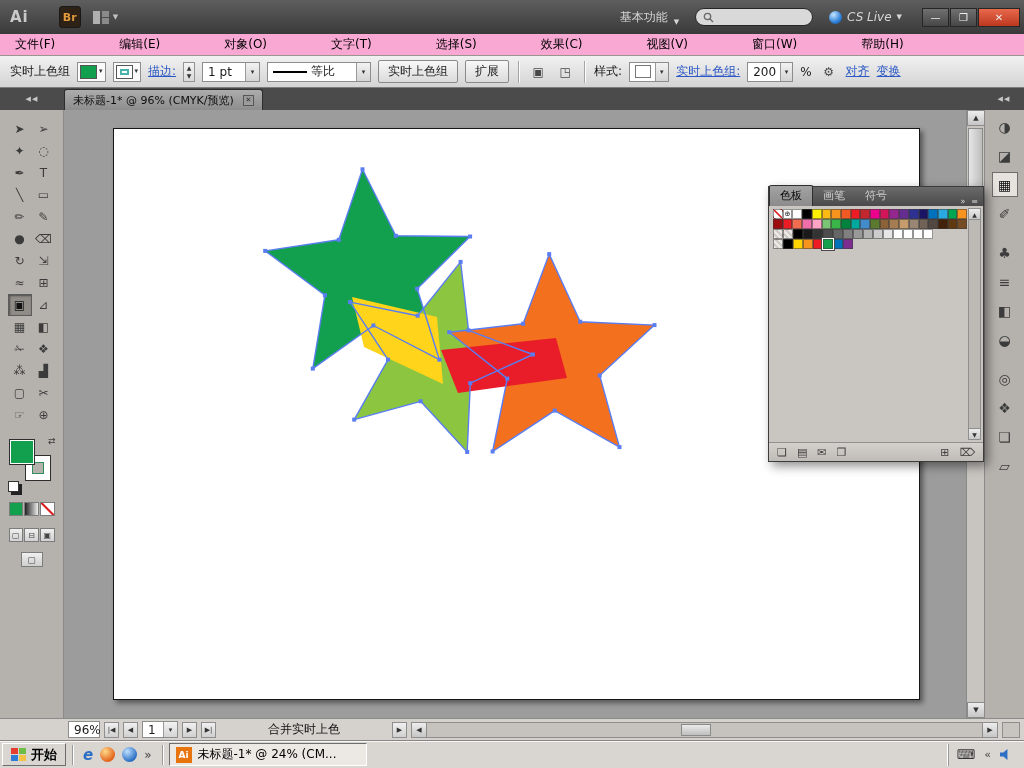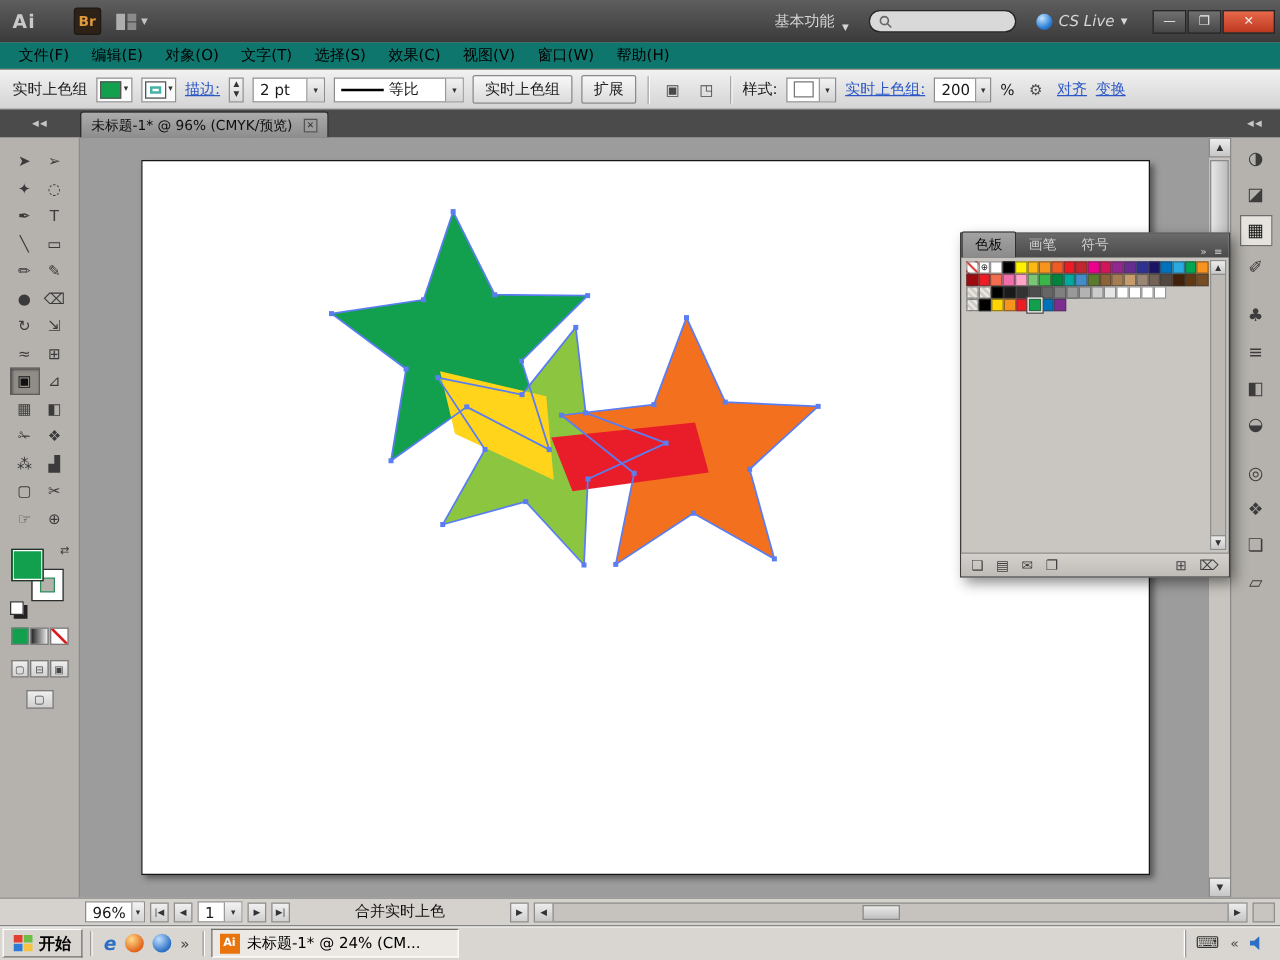--- a/index.html
+++ b/index.html
@@ -25,22 +25,22 @@
     display:flex; align-items:center; padding:0 7px; margin-right:16px; }
   .cslive { display:flex; align-items:center; gap:5px; color:#D6D6D6; margin-right:20px; cursor:default;font-style:italic; }
   .cs-sphere { width:13px; height:13px; border-radius:50%;
     background:radial-gradient(circle at 35% 28%, #C2E5FF, #2F80D8 60%, #124C92); }
   .winbtns { display:flex; margin-right:4px; gap:1px; }
   .winbtn { width:27px; height:19px; display:flex; align-items:center; justify-content:center; font-size:10px;
     color:#ECECEC; background:linear-gradient(#707070,#474747); border:1px solid #262626; cursor:default; }
   .winbtn.close { width:42px; background:linear-gradient(#E9694B,#BC3820); }
 
   
-  #menubar { position:absolute; left:0; top:34px; width:1024px; height:22px; background:#0f766e;
-    border-bottom:1px solid #9A968F; display:flex; align-items:center; padding-left:6px; }
+  #menubar { position:absolute; left:0; top:34px; width:1024px; height:22px; background:#f9a8d4;
+    border-bottom:1px solid #9A968F; display:flex; align-items:center; padding-left:6px;gap:46px; }
   .menu-item { padding:3px 9px; color:#000; cursor:default; }
 
   
   #controlbar { position:absolute; left:0; top:56px; width:1024px; height:32px;
     background:linear-gradient(#F1F1F1,#D4D4D4); border-bottom:1px solid #7D7D7D;
     display:flex; align-items:center; padding:0 10px; gap:7px; white-space:nowrap; }
   .swcombo { display:flex; align-items:center; gap:2px; background:#FAFAFA; border:1px solid #8F8F8F; height:20px; padding:1px 2px; }
   .swfill { width:17px; height:14px; border:1px solid #555; }
   .swstroke { width:17px; height:14px; border:1px solid #555; background:#FFF; box-shadow:inset 0 0 0 3px #FFF, inset 0 0 0 5px #46B2A8; }
   .link { color:#2B58C5; text-decoration:underline; cursor:default; }
@@ -125,21 +125,21 @@
   
   #rightdock { position:absolute; left:984px; top:110px; width:40px; height:608px; background:#B5B2AD; border-left:1px solid #8A8A8A; }
   .dock-btn { width:26px; height:25px; margin:4px auto 0; display:flex; align-items:center; justify-content:center;
     font-size:14px; color:#3C3C3C; cursor:default; }
   .dock-btn.active { background:#E6E3DE; border:1px solid #6E6E6E; color:#111; }
   .dock-btn.gap { margin-top:14px; }
 
   
   #statusbar { position:absolute; left:0; top:718px; width:1024px; height:22px; background:#D5D2CD; border-top:1px solid #8B8B8B;
     display:flex; align-items:center; padding:0 4px 0 68px; gap:4px; }
-  .zoom-combo { width:48px; height:17px;text-align:center; }
+  .zoom-combo { width:32px; height:17px;text-align:center; }
   .nav-btn { width:15px; height:16px; background:linear-gradient(#F0F0F0,#D0D0D0); border:1px solid #8E8E8E;
     display:flex; align-items:center; justify-content:center; font-size:7px; color:#333; }
   .ab-combo { width:36px; height:17px; }
   #status-box { width:168px; height:17px; display:flex; align-items:center; justify-content:center; color:#111; }
   .hsb { flex:1; height:16px; position:relative; background:#C6C3BE; border:1px solid #8E8E8E; }
   .hsb-thumb { position:absolute; left:46%; top:1px; width:30px; height:12px; background:linear-gradient(#EAEAEA,#BFBFBF); border:1px solid #8A8A8A; }
   .hsb .sb-btn { position:absolute; top:0; width:15px; height:14px; border:none; border-right:1px solid #8E8E8E; }
   .hsb .sb-btn.r { right:0; border-right:none; border-left:1px solid #8E8E8E; }
   .sb-corner { width:18px; height:16px; background:#C8C5C0; border:1px solid #8E8E8E; }
 
@@ -222,21 +222,21 @@
   <span class="swcombo">
     <span class="swstroke"></span>
     <span class="tiny-arrow dk">▾</span>
   </span>
   <span class="link">描边:</span>
   <span class="stepper">
     <span>▲</span>
     <span>▼</span>
   </span>
   <span class="combo w58">
-    <span>2 pt</span>
+    <span>1 pt</span>
     <span class="arrow-btn">▾</span>
   </span>
   <span class="combo w104">
     <span class="profile-line"></span>
     <span>等比</span>
     <span class="arrow-btn">▾</span>
   </span>
   <span class="btn">实时上色组</span>
   <span class="btn">扩展</span>
   <span class="cb-sep"></span>

